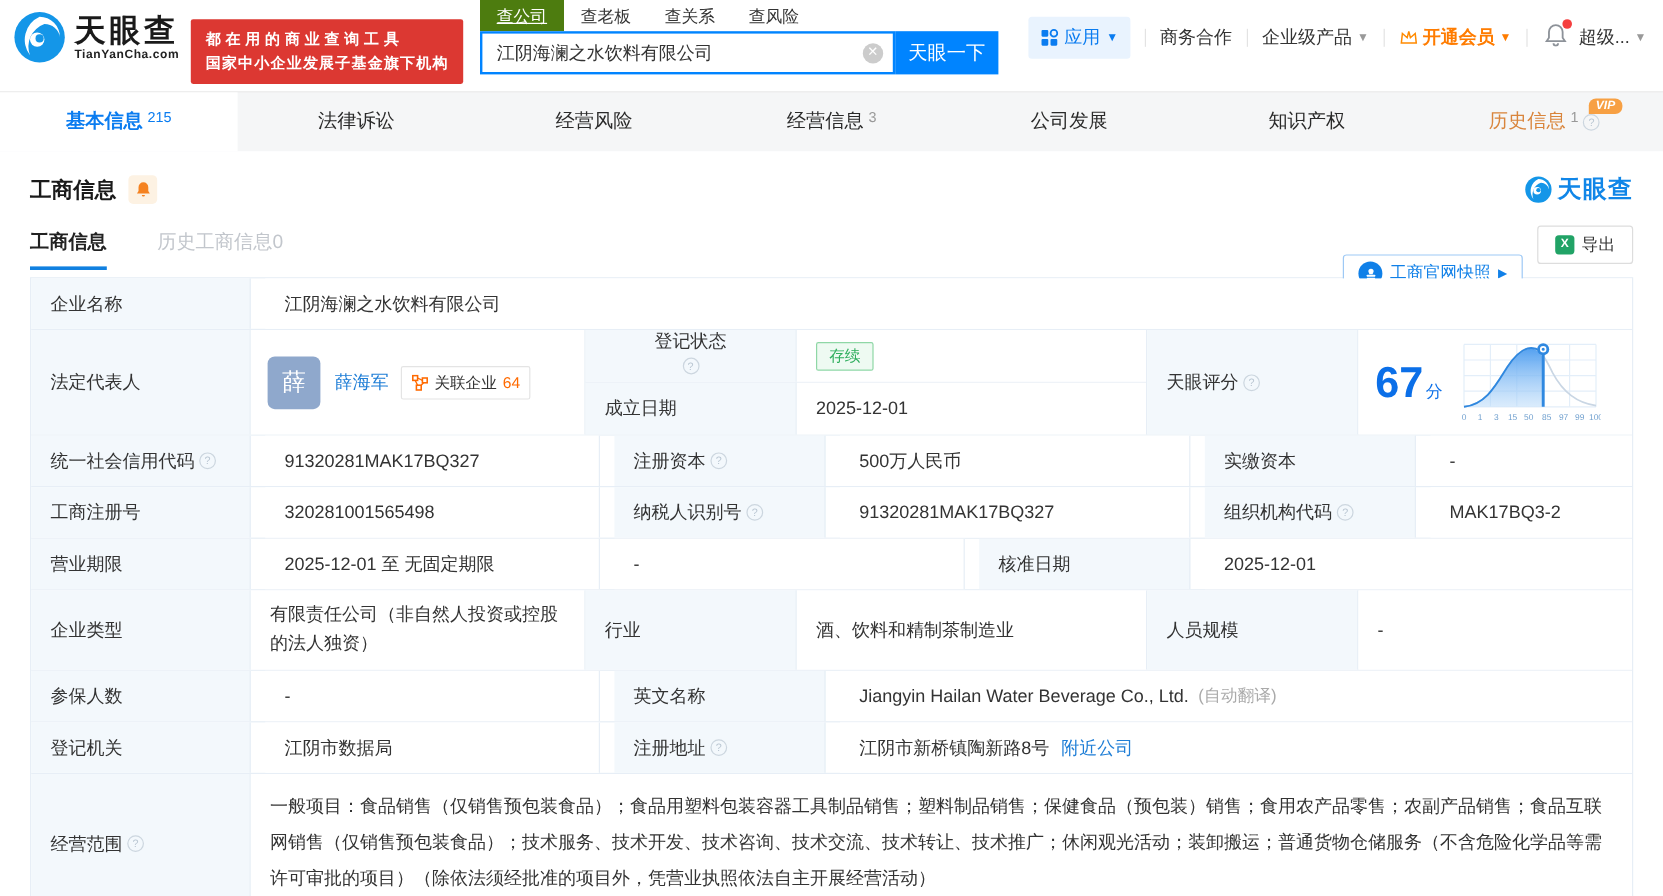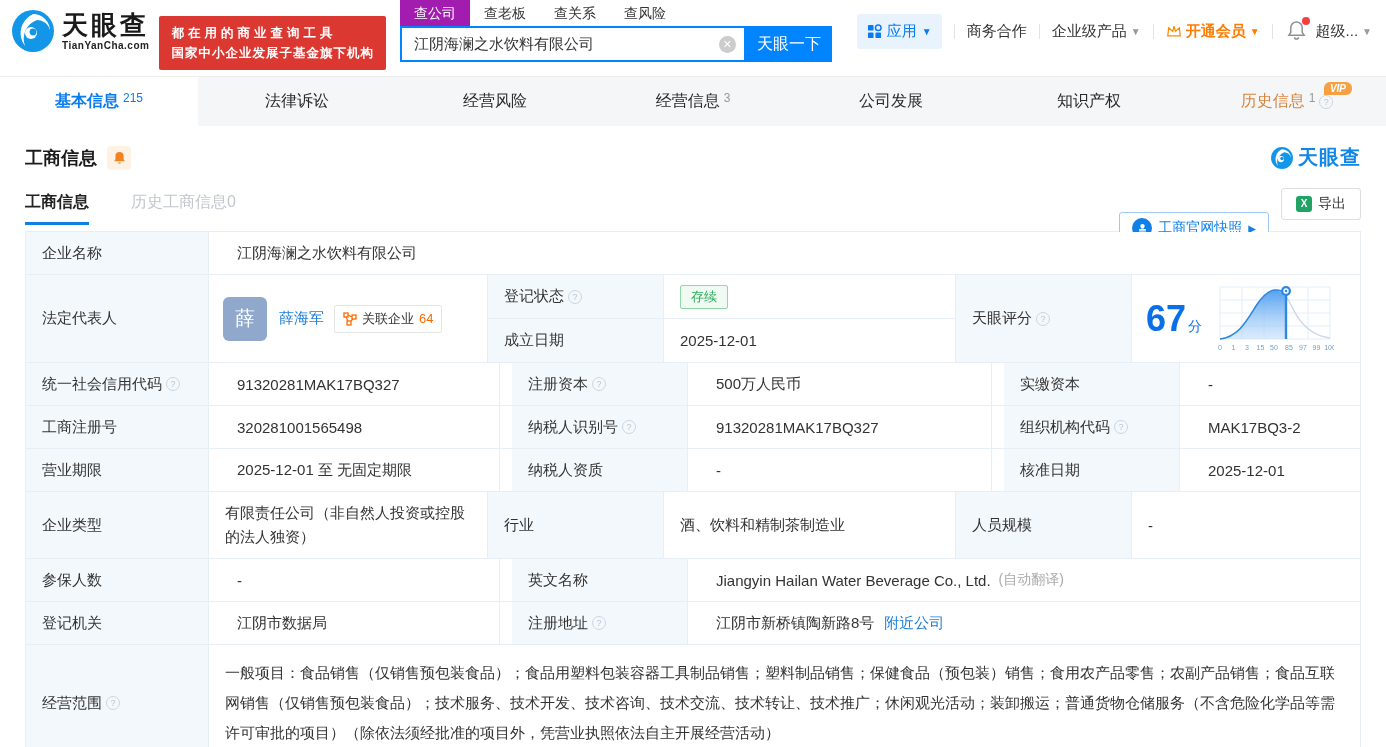--- a/index.html
+++ b/index.html
@@ -11,21 +11,21 @@
   .logo { display:flex; align-items:center; gap:6px; }
   .logo-text { display:flex; flex-direction:column; line-height:1; }
   .logo-cn { font-size:26px; font-weight:bold; color:#1a1a1a; letter-spacing:3px; }
   .logo-en { font-size:10px; font-weight:bold; color:#222; margin-top:3px; letter-spacing:.5px; }
   .banner { margin-left:10px; background:#dc3832; color:#fff; padding:7px 12px; font-size:12.5px; font-weight:bold; line-height:20px; border-radius:2px;margin-top:24px; }
   .banner div:first-child { letter-spacing:4px; }
   .banner div:last-child { letter-spacing:1px; }
   .search-wrap { margin-left:14px; width:432px; }
   .search-tabs { display:flex; font-size:14px; height:26px; align-items:center; }
   .search-tab { padding:0 14px; height:26px; line-height:26px; color:#333; cursor:pointer; }
-  .search-tab.active { background:#a21caf; color:#fff; }
+  .search-tab.active { background:#4d7c0f; color:#fff;text-decoration:underline; }
   .search-row { display:flex; height:36px; }
   .search-box { flex:1; border:2px solid #0084ff; display:flex; align-items:center; background:#fff; padding:0 8px 0 12px; }
   .search-input { border:none; outline:none; flex:1; font-size:15px; color:#333; font-family:inherit; }
   .clear-icon { width:17px; height:17px; border-radius:50%; background:#ccc; color:#fff; font-size:11px; line-height:17px; text-align:center; cursor:pointer; flex:none; }
   .search-btn { width:86px; background:#0084ff; color:#fff; font-size:16px; border:none; cursor:pointer; font-family:inherit; }
   .top-nav { margin-left:auto; display:flex; align-items:center; font-size:15px; color:#333; white-space:nowrap; }
   .apps-chip { display:flex; align-items:center; gap:5px; background:#e9f3fe; color:#0a7cf0; padding:8px 10px; border-radius:3px; cursor:pointer; }
   .nav-sep { width:1px; height:15px; background:#e3e3e3; margin:0 12px; }
   .nav-item { display:flex; align-items:center; gap:4px; cursor:pointer;text-align:right; }
   .caret { font-size:10px; color:#999; }
@@ -261,21 +261,21 @@
             <rect x="9" y="3" width="4" height="4" fill="none" stroke="#ff6a00" stroke-width="1.3"></rect>
             <rect x="4" y="9" width="4" height="4" fill="none" stroke="#ff6a00" stroke-width="1.3"></rect>
             <path d="M5 3 L9 5 M3 5 L5 9 M8 9 L10 7" stroke="#ff6a00" stroke-width="1.1" fill="none"></path>
           </svg>
           <span>关联企业</span>
           <span class="n">64</span>
         </span>
       </div>
       <div class="mid-stack">
         <div class="mid-sub">
-          <div class="cell lbl" style="width:176px;">
+          <div class="cell lbl" style="width:176px;flex-direction:column;">
             <span>登记状态</span>
             <span class="help-icon">?</span>
           </div>
           <div class="cell val last" style="flex:1;">
             <span class="status-badge">存续</span>
           </div>
         </div>
         <div class="mid-sub">
           <div class="cell lbl" style="width:176px;">成立日期</div>
           <div class="cell val last" style="flex:1;">2025-12-01</div>
@@ -350,21 +350,20 @@
       <div class="cell lbl c5">
         <span>组织机构代码</span>
         <span class="help-icon">?</span>
       </div>
       <div class="cell val c6 last">MAK17BQ3-2</div>
     </div>
 
     <div class="trow h1">
       <div class="cell lbl c1">营业期限</div>
       <div class="cell val c2">2025-12-01 至 无固定期限</div>
-      <div class="cell lbl c3">纳税人资质</div>
       <div class="cell val c4">-</div>
       <div class="cell lbl c5">核准日期</div>
       <div class="cell val c6 last">2025-12-01</div>
     </div>
 
     <div class="trow h3">
       <div class="cell lbl c1">企业类型</div>
       <div class="cell val c2 wrap2">有限责任公司（非自然人投资或控股的法人独资）</div>
       <div class="cell lbl c3">行业</div>
       <div class="cell val c4">酒、饮料和精制茶制造业</div>

